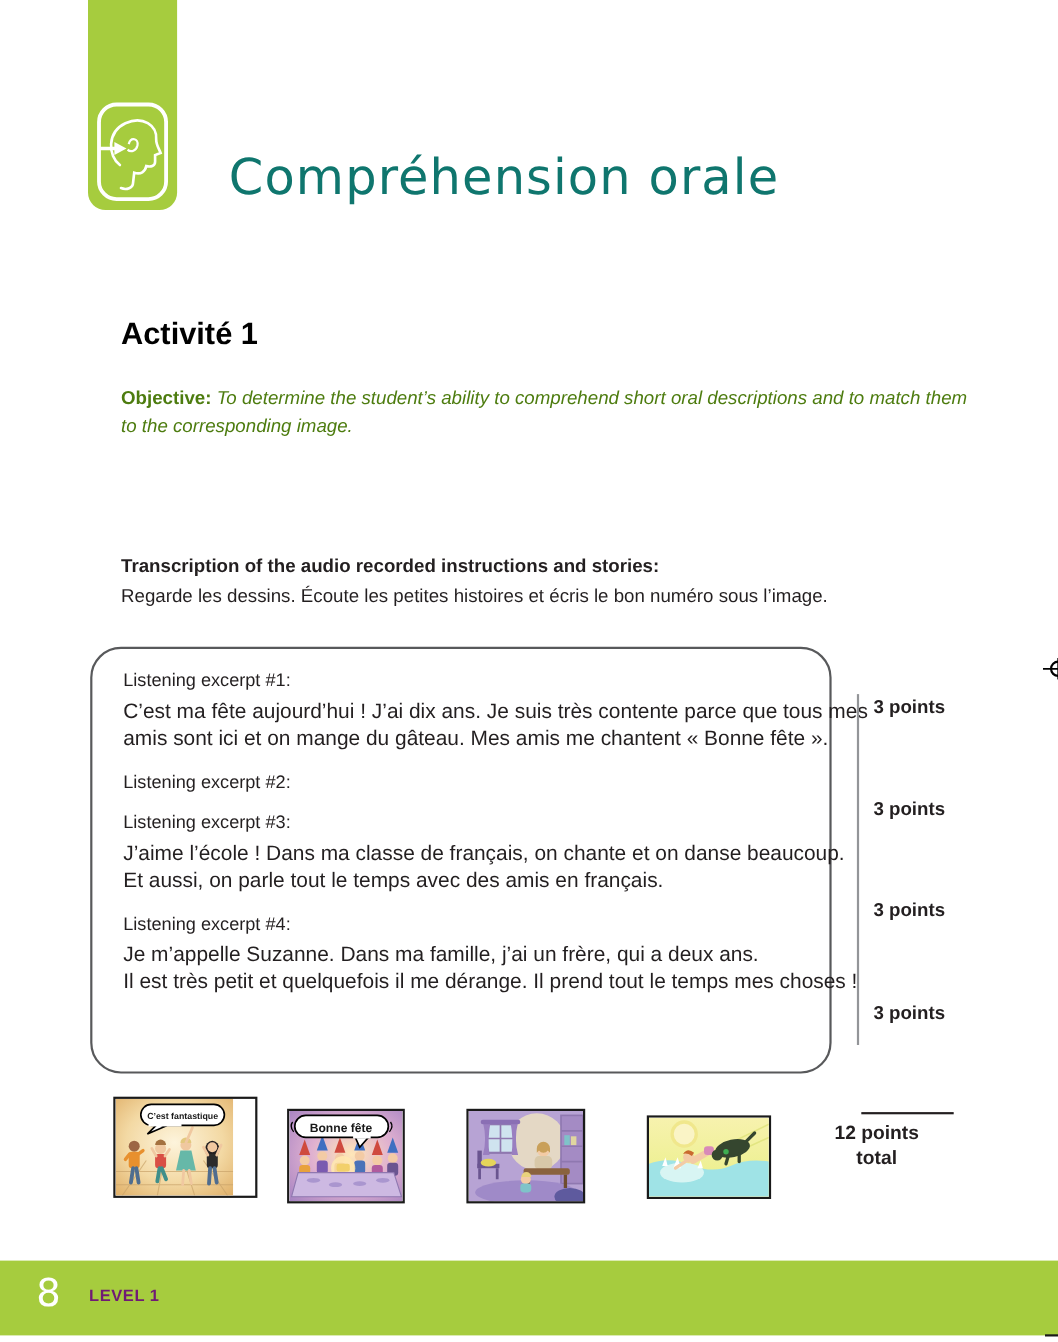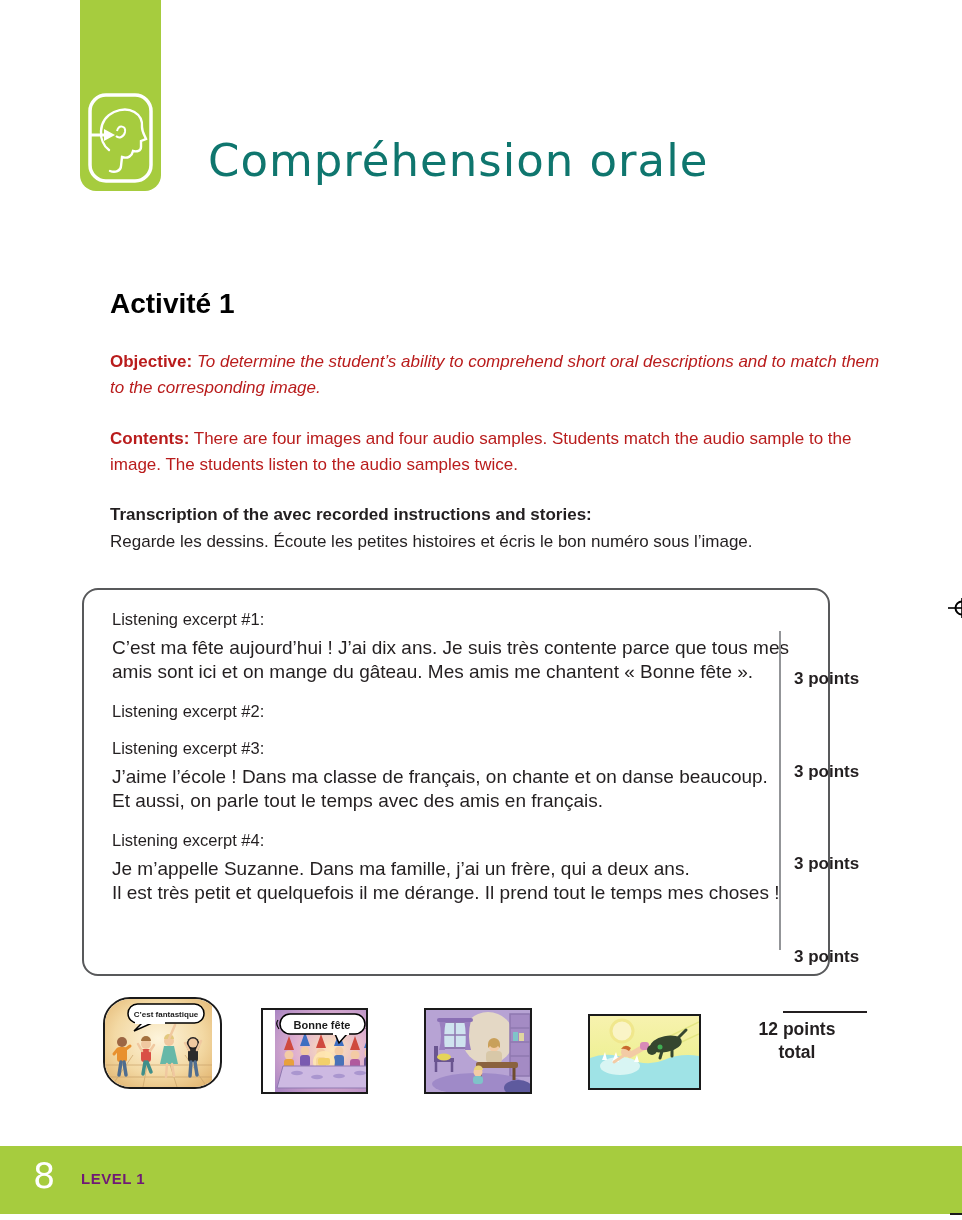--- a/index.html
+++ b/index.html
@@ -21,47 +21,47 @@
     font-family: "DejaVu Sans", sans-serif;
     font-size: 45px; font-weight: normal; letter-spacing: 1px;
     color: #0f766e; white-space: nowrap;
   }
   .activity-heading {
     position: absolute; left: 110px; top: 288px;
     font-size: 28px; font-weight: bold; color: #000000;
   }
   .para {
     position: absolute; left: 110px; font-size: 17px; line-height: 25.5px;
-    white-space: pre; color: #b91c1c;
+    white-space: pre; color: #4d7c0f;
   }
   .para b { font-weight: bold; font-style: normal; }
   .objective-text { font-style: italic; }
   .p-objective { top: 349px; }
   .p-contents { top: 426px; }
   .transcription-label { position: absolute; left: 110px; top: 505px; font-size: 17px; font-weight: bold; white-space: pre; }
   .transcription-text  { position: absolute; left: 110px; top: 532px; font-size: 17px; white-space: pre; }
 
   .excerpt-box {
-    position: absolute; left: 82px; top: 588px; width: 748px; height: 388px;
-    border: 2px solid #58595b; border-radius: 16px;
+    position: absolute; left: 82px; top: 588px; width: 674px; height: 388px;
+    border: 2px solid #58595b; border-radius: 28px;
     padding: 19px 8px 0 28px; background: #ffffff;
   }
   .excerpt { margin-bottom: 17px; }
   .excerpt-label { font-size: 16.5px; line-height: 20px; margin-bottom: 7px; }
   .excerpt-text { font-size: 19px; line-height: 24px; white-space: pre; }
 
   .points-divider { position: absolute; left: 779px; top: 631px; width: 2px; height: 319px; background: #939598; }
-  .points-item { position: absolute; left: 794px; font-size: 17px; font-weight: bold; white-space: nowrap; margin-top: 36px; }
+  .points-item { position: absolute; left: 794px; font-size: 17px; font-weight: bold; white-space: nowrap; }
   .pt-1 { top: 633px; } .pt-2 { top: 726px; } .pt-3 { top: 818px; } .pt-4 { top: 911px; }
 
   .reg-mark { position: absolute; left: 948px; top: 598px; width: 14px; height: 20px; overflow: hidden; }
 
   .act-img { position: absolute; border: 2px solid #1a1a1a; background: #fff; overflow: hidden; }
-  .img-1 { left: 103px; top: 997px;  width: 119px; height: 92px; border-radius: 27px; }
-  .img-2 { left: 261px; top: 1008px; width: 107px; height: 86px; padding-left: 12px; }
+  .img-1 { left: 103px; top: 997px;  width: 131px; height: 92px; }
+  .img-2 { left: 261px; top: 1008px; width: 107px; height: 86px; }
   .img-3 { left: 424px; top: 1008px; width: 108px; height: 86px; }
   .img-4 { left: 588px; top: 1014px; width: 113px; height: 76px; }
   .act-img svg { display: block; }
 
   .total-rule { position: absolute; left: 783px; top: 1011px; width: 84px; height: 0; border-top: 2px solid #231f20; }
   .total-text { position: absolute; left: 727px; top: 1018px; width: 140px; text-align: center; font-size: 17.5px; font-weight: bold; line-height: 23px; }
 
   .footer-bar { position: absolute; left: 0; top: 1146px; width: 962px; height: 68px; background: #a6cc3e; }
   .footer-num {
     position: absolute; left: 33px; top: 10px; font-size: 35px; color: #ffffff;
@@ -85,24 +85,22 @@
     </svg>
   </div>
 
   <div class="main-title">Compréhension orale</div>
 
   <div class="activity-heading">Activité 1</div>
 
   <div class="para p-objective"><b>Objective:</b> <span class="objective-text">To determine the student’s ability to comprehend short oral descriptions and to match them
 to the corresponding image.</span></div>
 
-  <div class="para p-contents"><b>Contents:</b> <span>There are four images and four audio samples. Students match the audio sample to the
-image. The students listen to the audio samples twice.</span></div>
-
-  <div class="transcription-label">Transcription of the avec recorded instructions and stories:</div>
+
+  <div class="transcription-label">Transcription of the audio recorded instructions and stories:</div>
   <div class="transcription-text">Regarde les dessins. Écoute les petites histoires et écris le bon numéro sous l’image.</div>
 
   <div class="excerpt-box">
     <div class="excerpt">
       <div class="excerpt-label">Listening excerpt #1:</div>
       <div class="excerpt-text">C’est ma fête aujourd’hui ! J’ai dix ans. Je suis très contente parce que tous mes
 amis sont ici et on mange du gâteau. Mes amis me chantent « Bonne fête ».</div>
     </div>
     <div class="excerpt">
       <div class="excerpt-label">Listening excerpt #2:</div>

